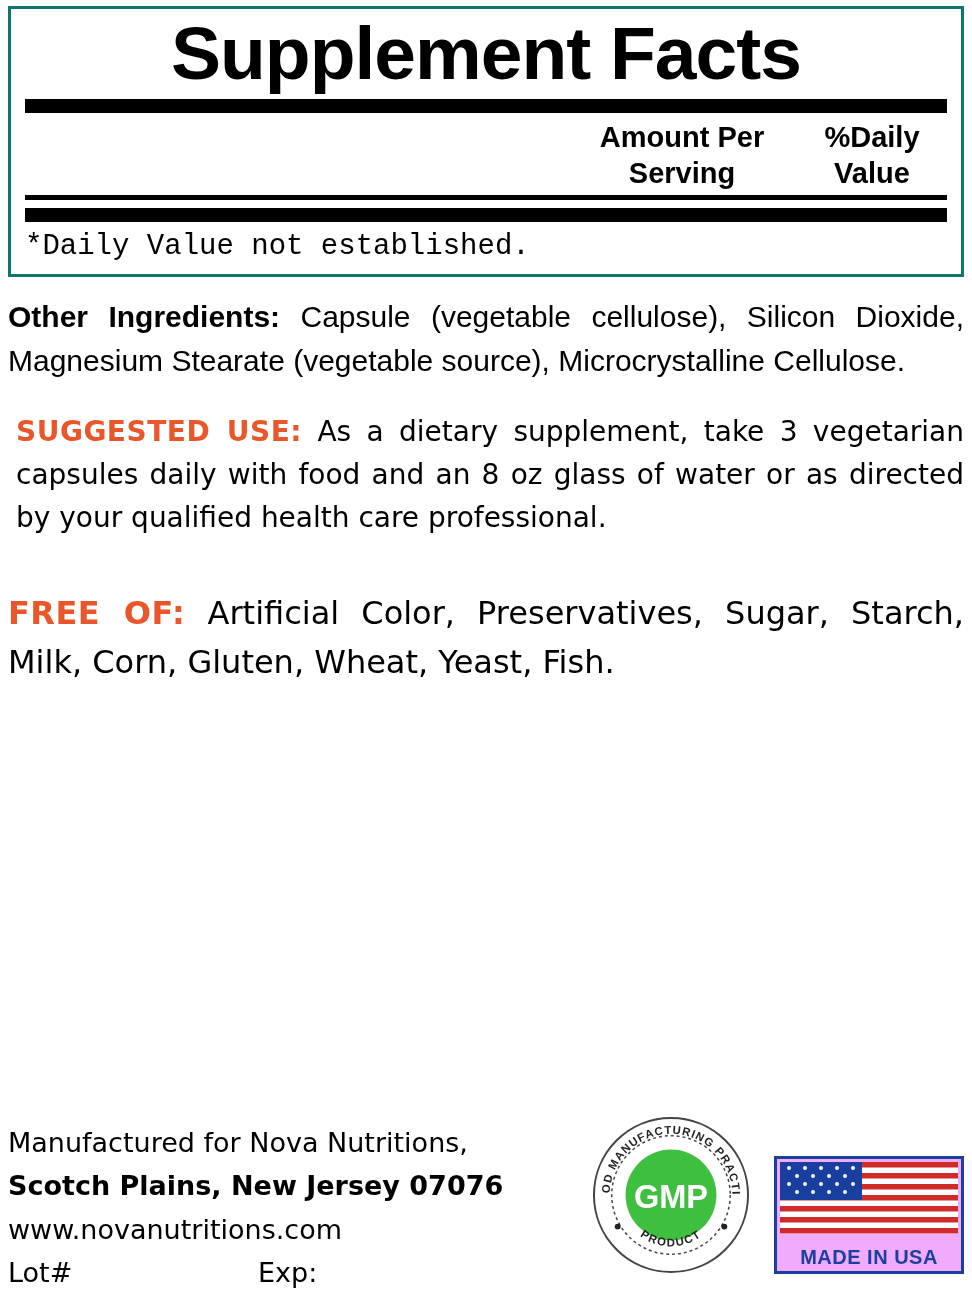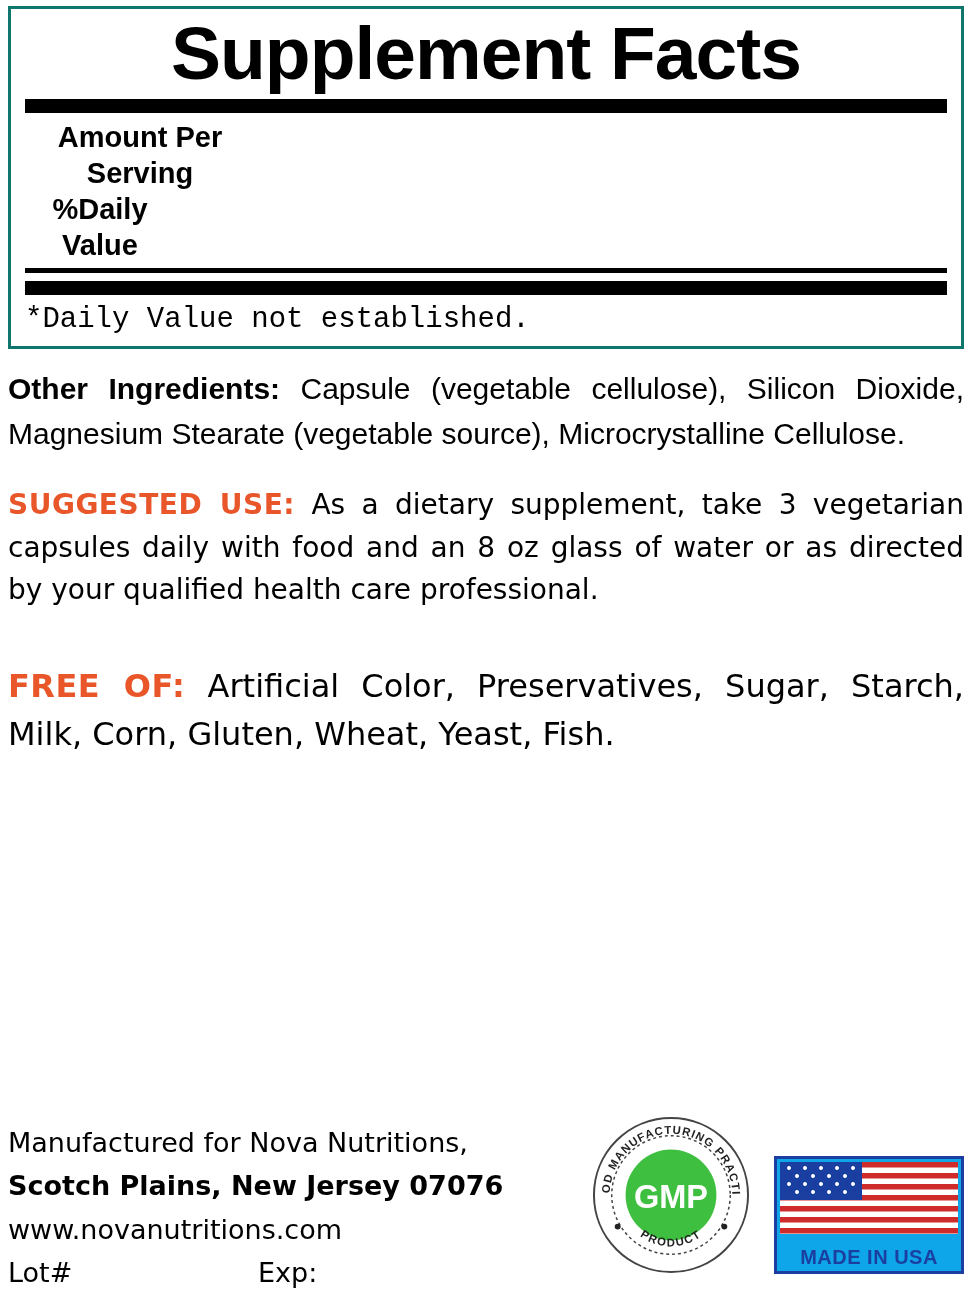--- a/index.html
+++ b/index.html
@@ -57,21 +57,20 @@
   .rule-medium {
     background: #000;
     height: 5px;
     margin: 0;
   }
 
   .head-row {
     display: flex;
     align-items: flex-start;
     padding: 6px 0 4px 0;
-    flex-direction: column;
   }
   .head-spacer { flex: 1 1 auto; }
   .head-amount {
     width: 230px;
     text-align: center;
     font-family: "Liberation Sans", sans-serif;
     font-weight: bold;
     font-size: 29px;
     line-height: 1.25;
   }
@@ -134,20 +133,21 @@
   }
   .label-bold {
     font-weight: bold;
   }
   .block-suggested {
     font-family: "DejaVu Sans", sans-serif;
     font-size: 28px;
     line-height: 1.52;
     text-align: justify;
     margin-top: 28px;
+    margin-left: 8px;
   }
   .block-freeof {
     font-family: "DejaVu Sans", sans-serif;
     font-size: 32px;
     line-height: 1.52;
     text-align: justify;
     margin-top: 50px;
   }
   .accent {
     color: #E8562A;
@@ -192,21 +192,21 @@
     width: 158px;
     height: 158px;
   }
   .gmp svg { display: block; }
 
   
   .usa {
     width: 190px;
     height: 118px;
     border: 3px solid #1b3fa0;
-    background: #0ea5e9;
+    background: #f0abfc;
     position: relative;
     overflow: hidden;
   }
   .usa-flag {
     position: absolute;
     top: 3px; left: 3px; right: 3px;
     height: 72px;
     overflow: hidden;
   }
   .usa-caption {

